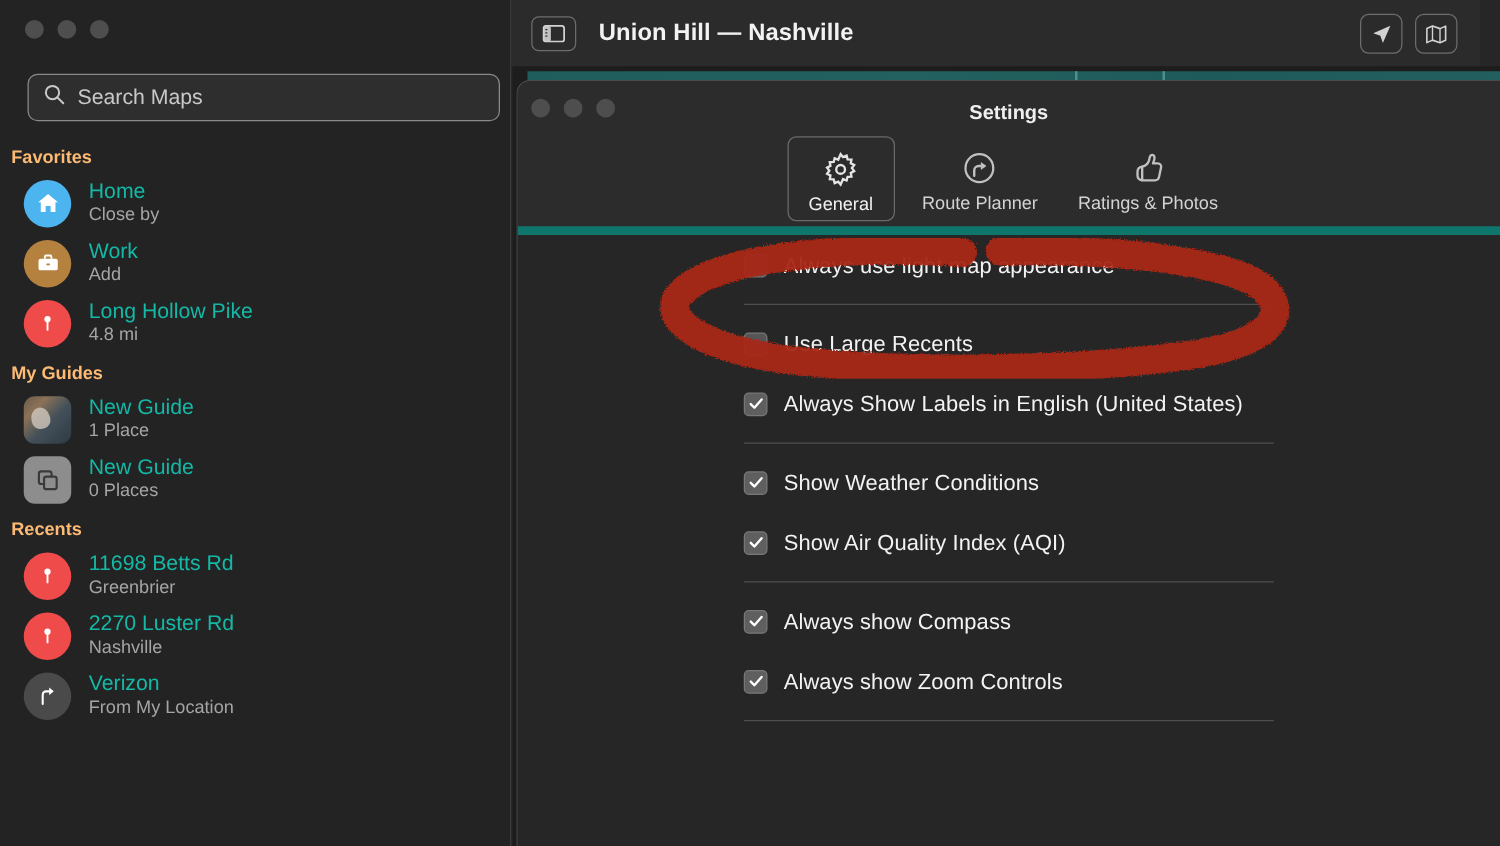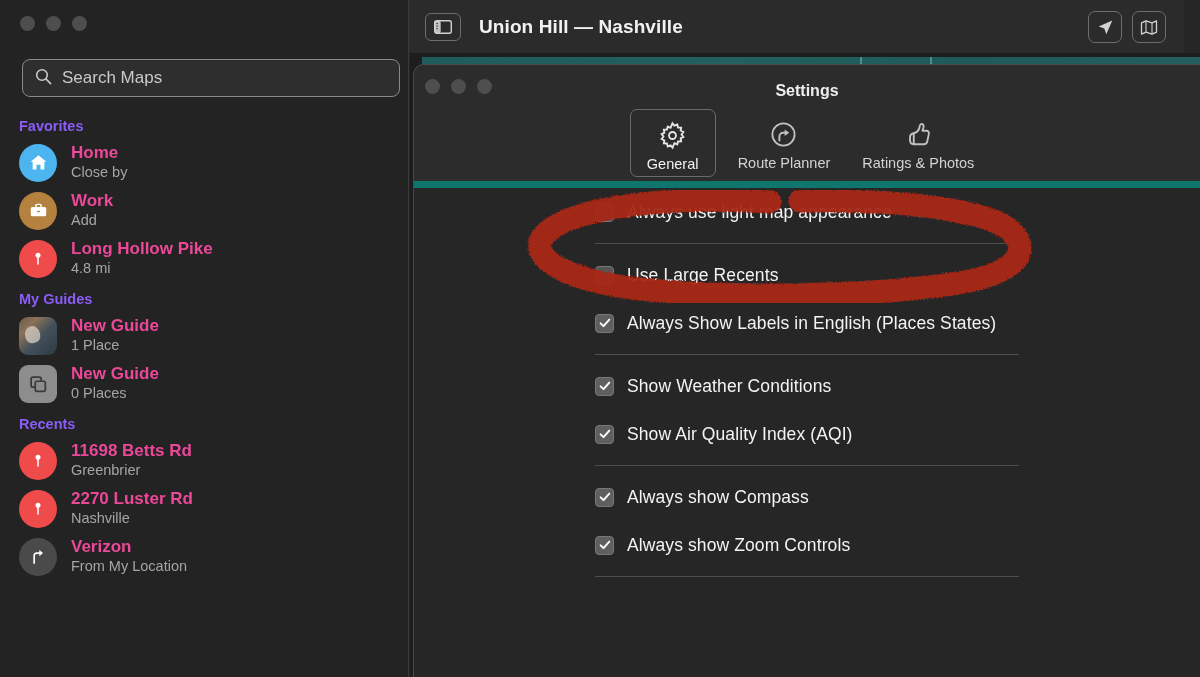--- a/index.html
+++ b/index.html
@@ -60,34 +60,34 @@
   #search-field {
     position:absolute; left:22px; top:59px; width:378px; height:38px;
     border:1.3px solid #8a8a8a; border-radius:8px;
     background:#2e2e2e;
     display:flex; align-items:center; padding:0 12px;
   }
   #search-placeholder { margin-left:10px; font-size:17px; color:#c9c9c9; }
 
   #sidebar-list { position:absolute; left:0; top:110px; width:409px; }
   .section-header {
-    font-size:14.5px; font-weight:bold; color:#8b5cf6;
-    padding:8px 0 5px 19px;
+    font-size:14.5px; font-weight:bold; color:#fdba74;
+    padding:8px 0 5px 9px;
   }
   .list-row {
     display:flex; align-items:center;
     padding:4px 0 4px 19px; gap:14px;
   }
   .row-icon {
     width:38px; height:38px; border-radius:50%;
     display:flex; align-items:center; justify-content:center; flex:0 0 38px;
   }
   .row-icon.sq { border-radius:9px; }
   .row-text { display:flex; flex-direction:column; }
-  .row-title { font-size:17px; font-weight:bold; color:#ec4899; line-height:1.2; }
+  .row-title { font-size:17px; font-weight:normal; color:#14b8a6; line-height:1.2; }
   .row-sub { font-size:14.5px; color:#a5a5a5; line-height:1.35; }
   .ic-home { background:#4cb4ee; }
   .ic-work { background:#b5813f; }
   .ic-pin  { background:#ef4b4b; }
   .ic-gray { background:#8d8d8d; }
   .ic-dirs { background:#4a4a4a; }
   .ic-photo {
     background:linear-gradient(135deg,#6b5a4a 0%,#8b7257 25%,#43505a 55%,#2f3a42 100%);
     overflow:hidden; position:relative;
   }
@@ -359,21 +359,21 @@
         <div class="opt-row">
           <div class="checkbox unchecked"></div>
           <div class="opt-label">Use Large Recents</div>
         </div>
         <div class="opt-row">
           <div class="checkbox">
             <svg width="14" height="14" viewBox="0 0 14 14">
               <path d="M2.6 7.3 L5.5 10.2 L11.3 3.6" stroke="#fff" stroke-width="1.9" fill="none" stroke-linecap="round" stroke-linejoin="round"></path>
             </svg>
           </div>
-          <div class="opt-label">Always Show Labels in English (Places States)</div>
+          <div class="opt-label">Always Show Labels in English (United States)</div>
         </div>
       </div>
       <div class="divider"></div>
       <div class="opt-group">
         <div class="opt-row">
           <div class="checkbox">
             <svg width="14" height="14" viewBox="0 0 14 14">
               <path d="M2.6 7.3 L5.5 10.2 L11.3 3.6" stroke="#fff" stroke-width="1.9" fill="none" stroke-linecap="round" stroke-linejoin="round"></path>
             </svg>
           </div>

